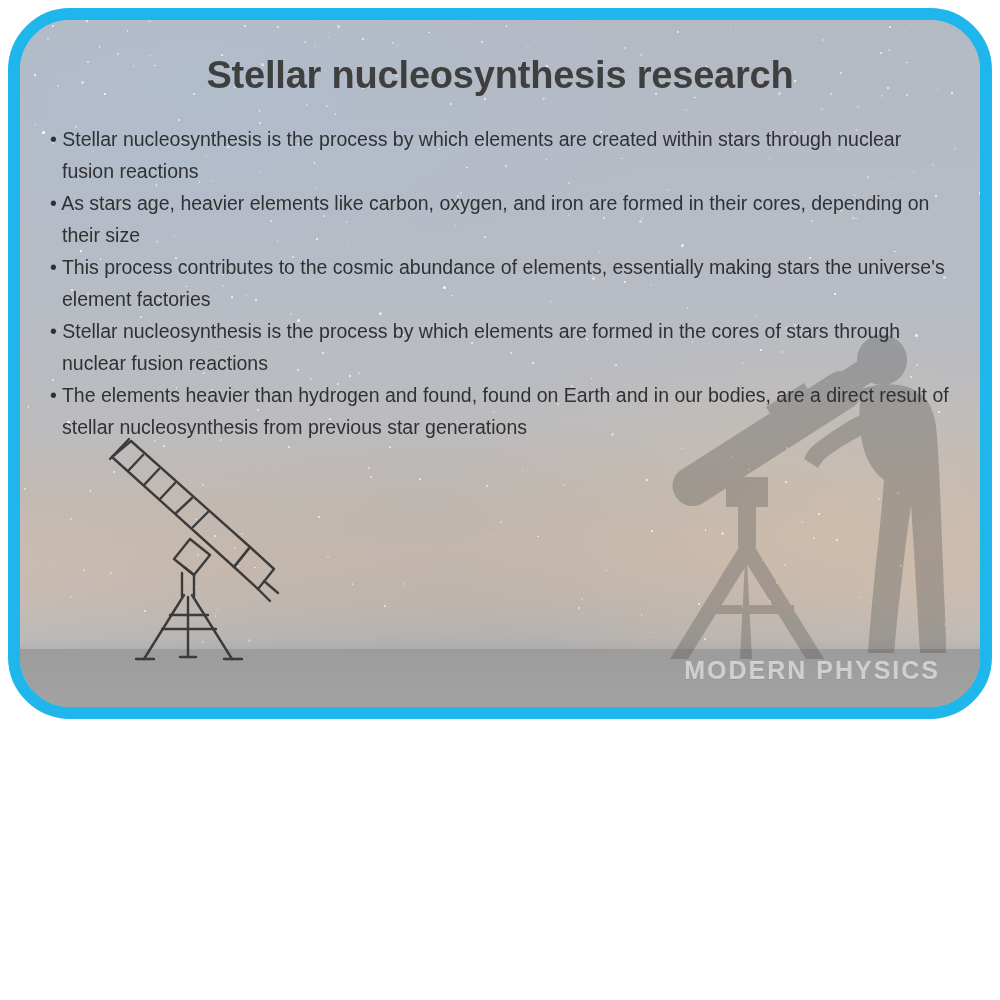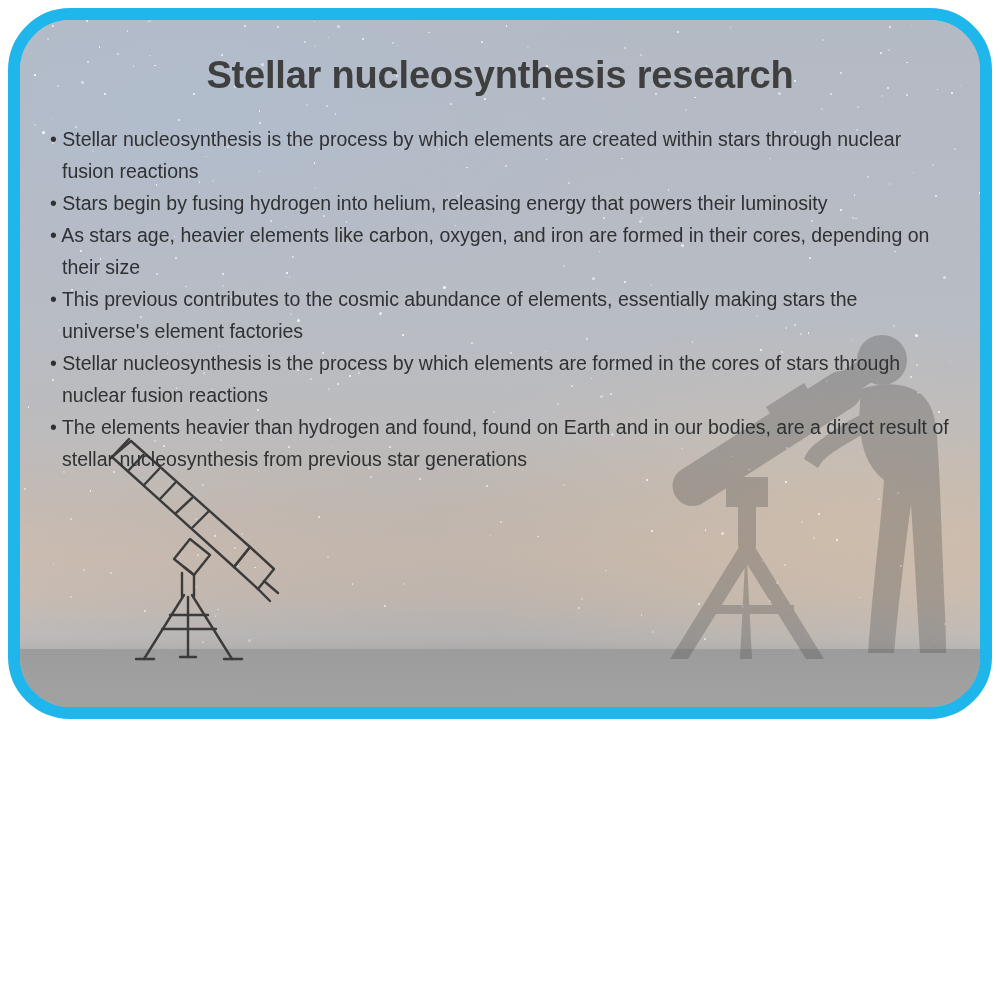--- a/index.html
+++ b/index.html
@@ -634,27 +634,27 @@
     <path d="M64 194 L118 194"></path>
     <path d="M72 180 L110 180"></path>
   </svg>
 
   <div id="content">
 
     <h1 class="slide-title">Stellar nucleosynthesis research</h1>
 
     <ul class="bullets">
       <li>• Stellar nucleosynthesis is the process by which elements are created within stars through nuclear fusion reactions</li>
-      <li>• Stars begin by fusing hydrogen into helium, releasing energy that powers their luminosity</li>
       <li>• As stars age, heavier elements like carbon, oxygen, and iron are formed in their cores, depending on their size</li>
-      <li>• This previous contributes to the cosmic abundance of elements, essentially making stars the universe's element factories</li>
+      <li>• This process contributes to the cosmic abundance of elements, essentially making stars the universe's element factories</li>
     </ul>
 
 
     <ul class="bullets">
       <li>• Stellar nucleosynthesis is the process by which elements are formed in the cores of stars through nuclear fusion reactions</li>
       <li>• The elements heavier than hydrogen and found, found on Earth and in our bodies, are a direct result of stellar nucleosynthesis from previous star generations</li>
     </ul>
 
   </div>
 
+  <div id="watermark">MODERN PHYSICS</div>
 
 </div>
 
 </body></html>

